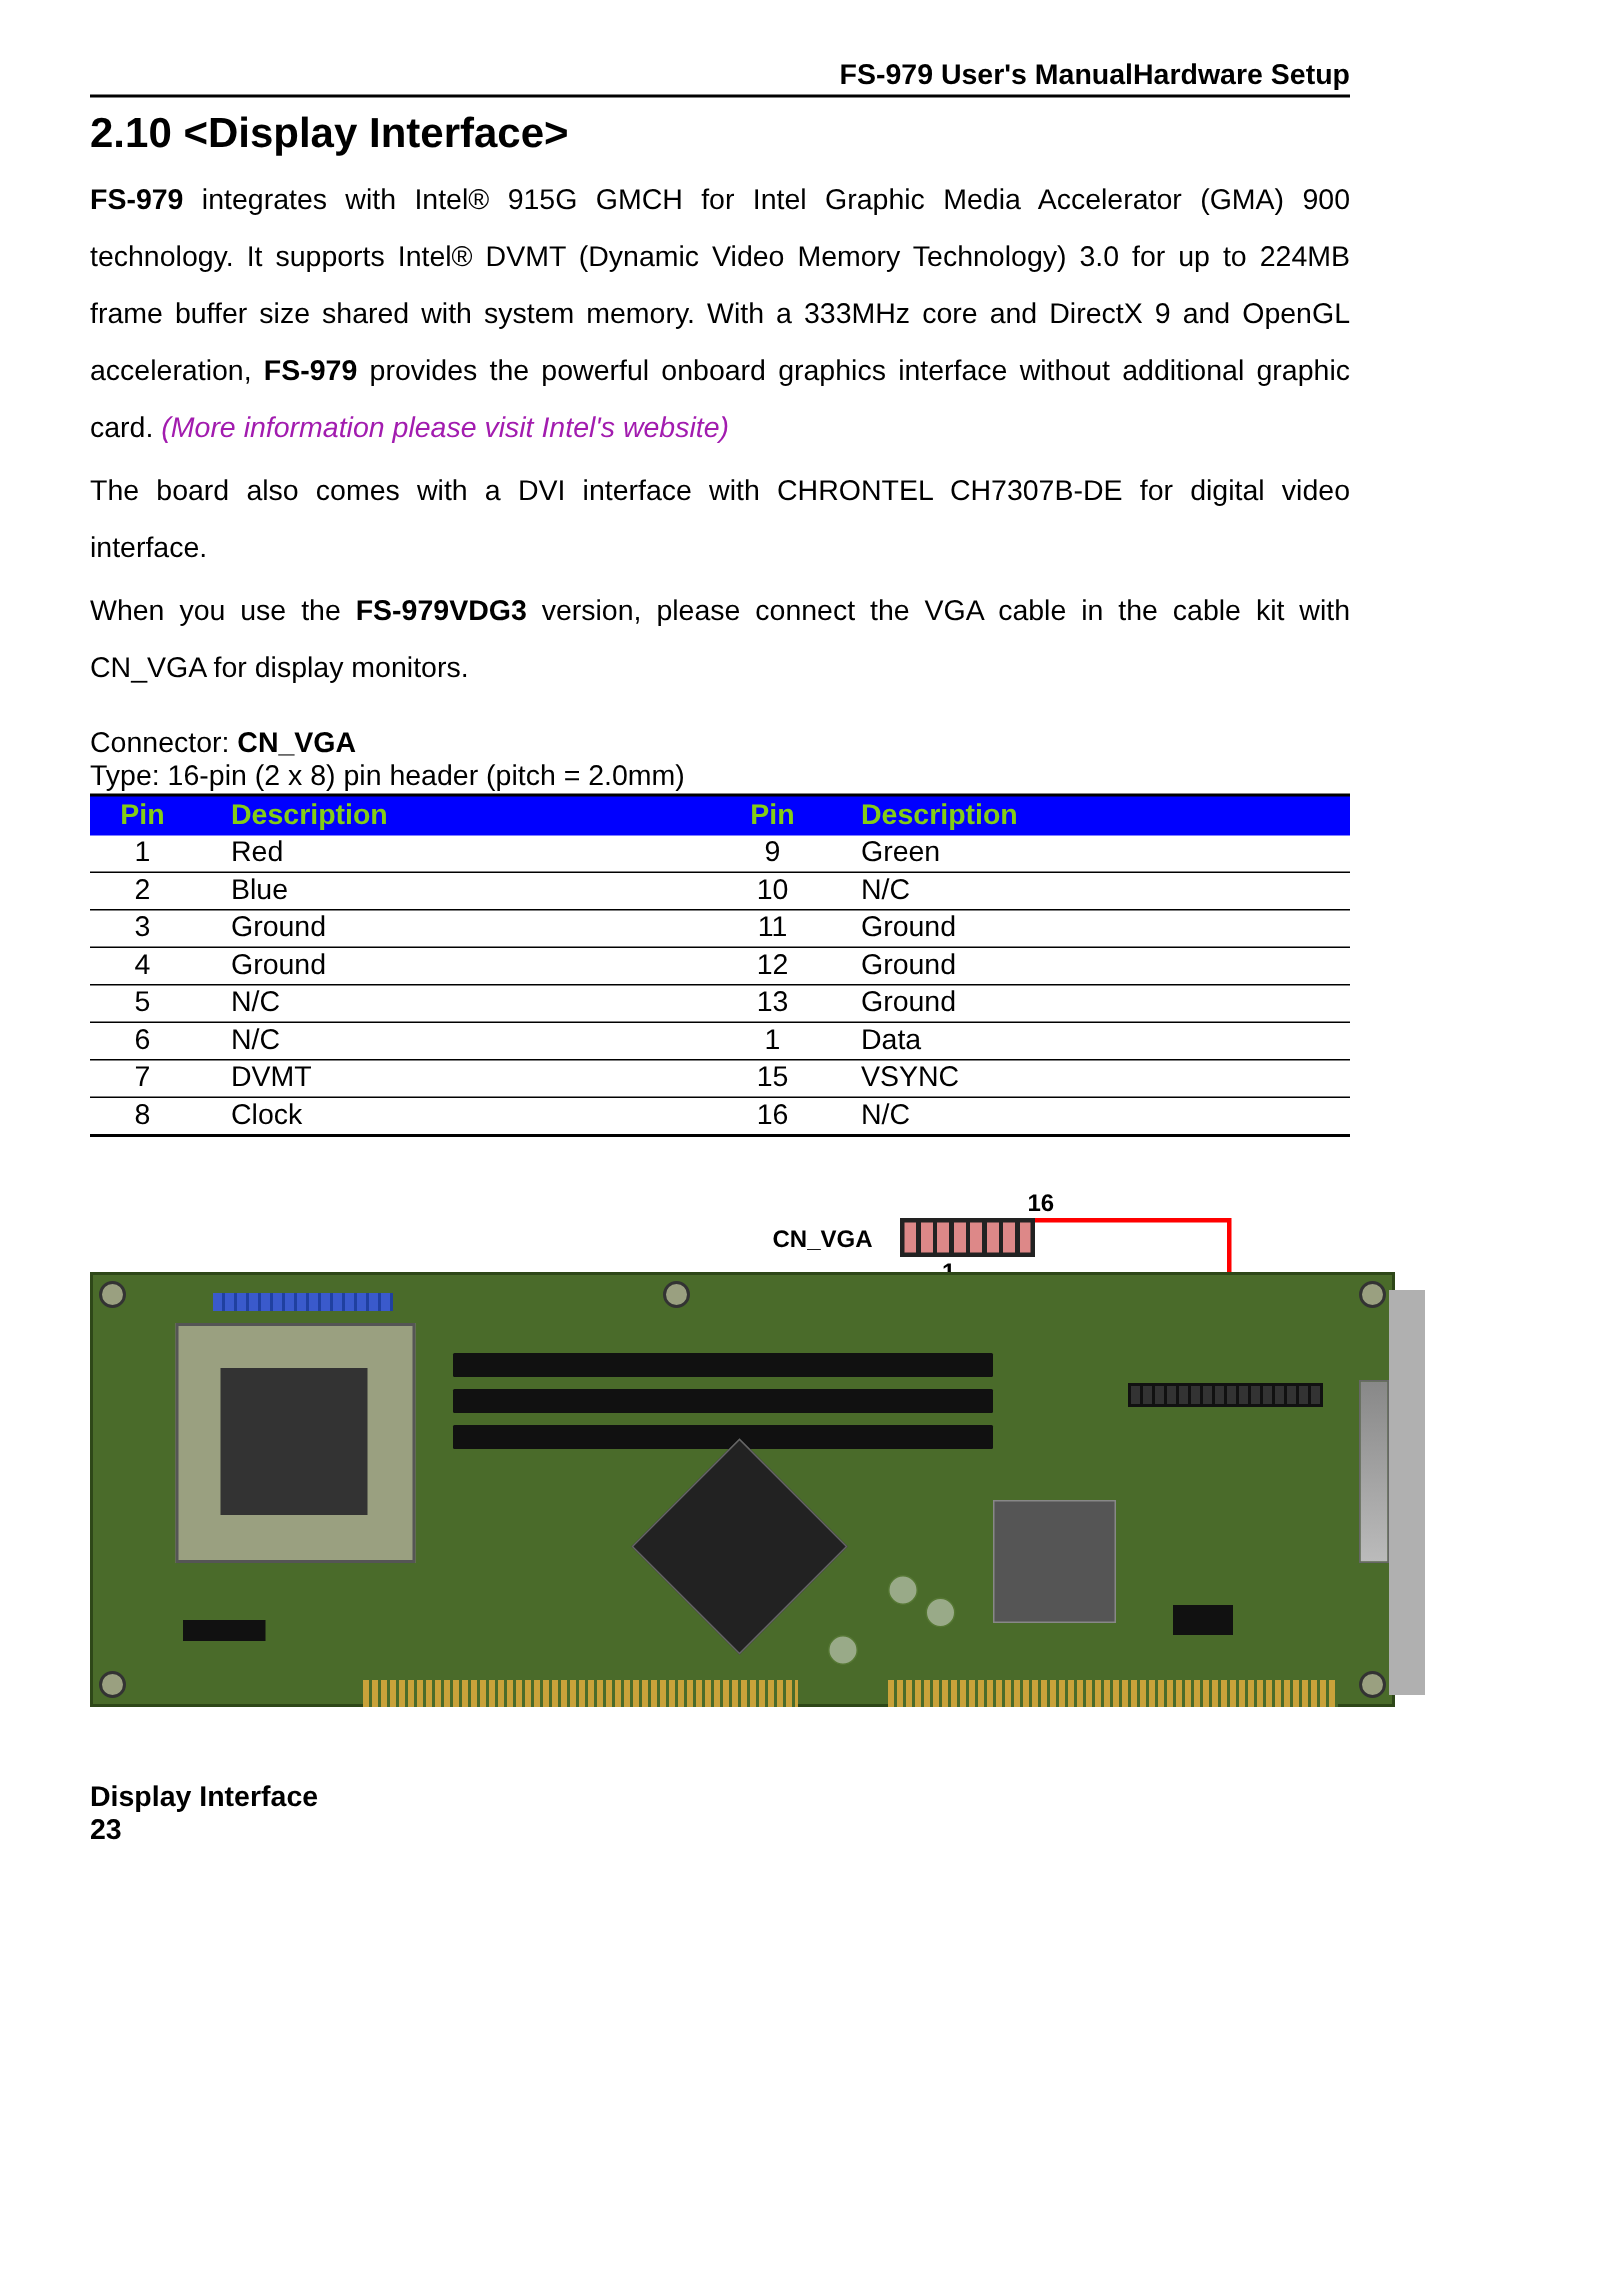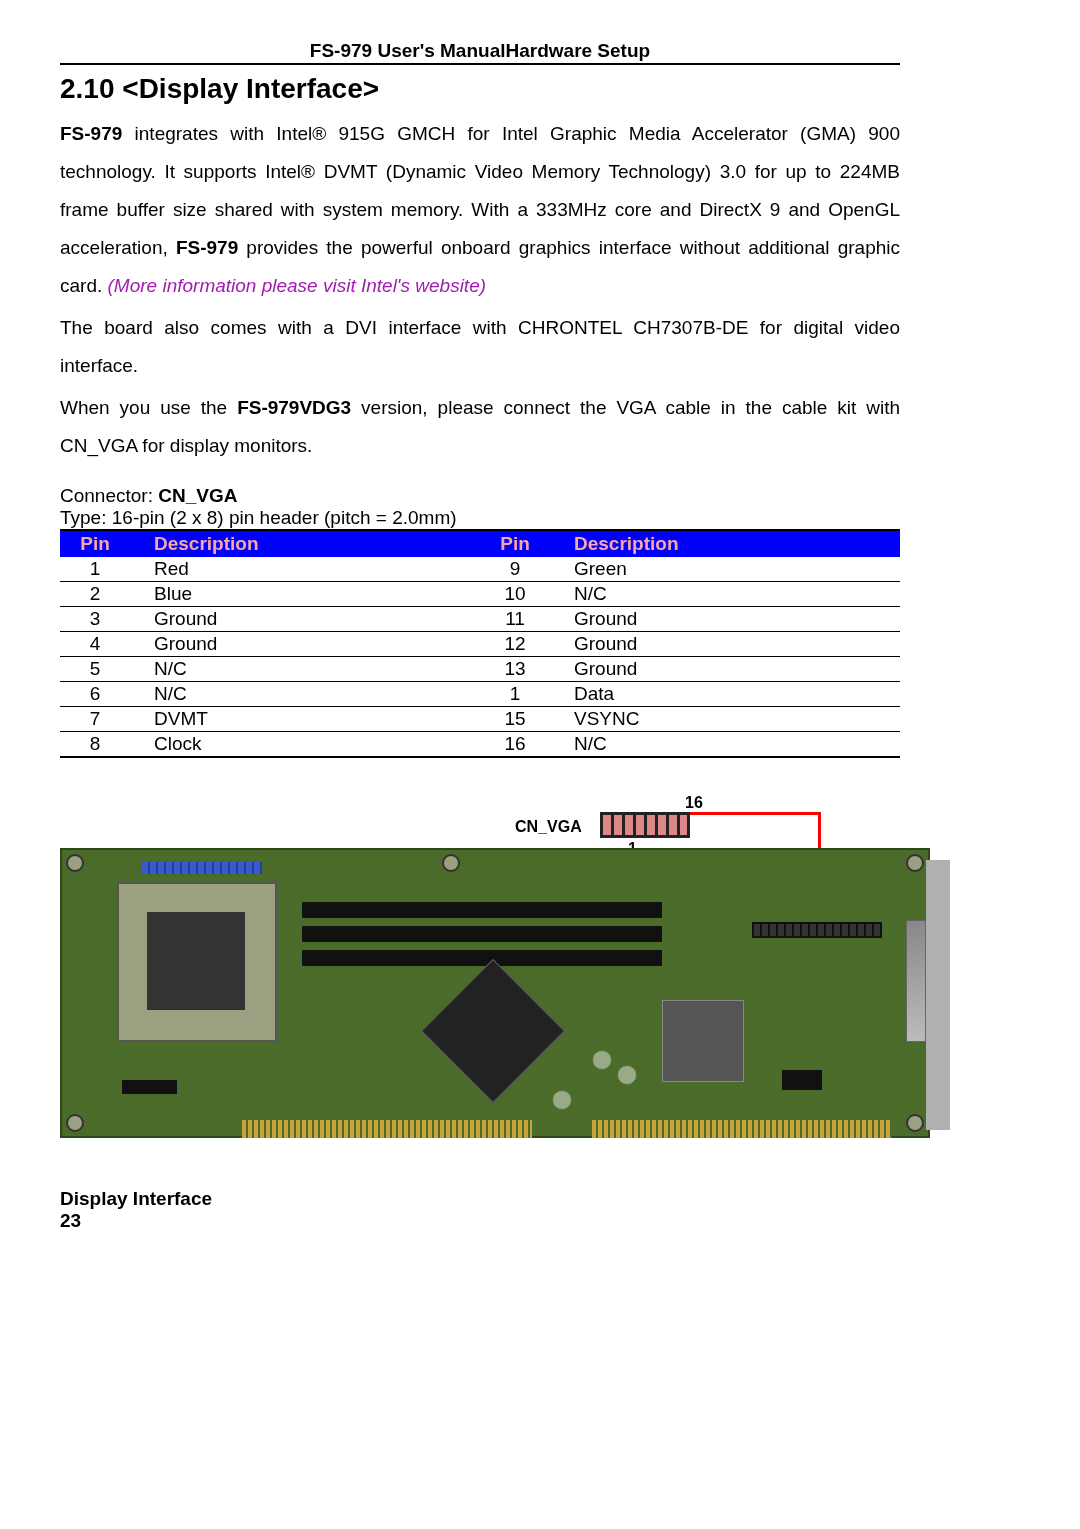--- a/index.html
+++ b/index.html
@@ -7,21 +7,21 @@
   font-size: 19px;
   color: #000;
   background: #fff;
   margin: 0;
   padding: 40px 60px;
   width: 960px;
   box-sizing: border-box;
 }
 .header {
   display: flex;
-  justify-content: center;
+  justify-content: flex-end;
   border-bottom: 2px solid #000;
   padding-bottom: 1px;
   font-weight: bold;
   font-size: 19px;
   margin-bottom: 6px;
 }
 .section-title {
   font-family: Arial, Helvetica, sans-serif;
   font-weight: bold;
   font-size: 28px;
@@ -44,21 +44,21 @@
 .bold { font-weight: bold; }
 table.pin-table {
   border-collapse: collapse;
   width: 100%;
   margin-top: 0;
   font-size: 19px;
   border-bottom: 2px solid #000;
 }
 table.pin-table th {
   background: #0000ff;
-  color: #fca5a5;
+  color: #84cc16;
   font-weight: bold;
   text-align: left;
   padding: 2px 6px 2px 18px;
   border-top: 2px solid #000;
 }
 table.pin-table th:nth-child(1),
 table.pin-table th:nth-child(3) { text-align: center; width: 70px; padding-left:0;}
 table.pin-table td {
   padding: 1px 6px 1px 18px;
   border-bottom: 1px solid #000;

